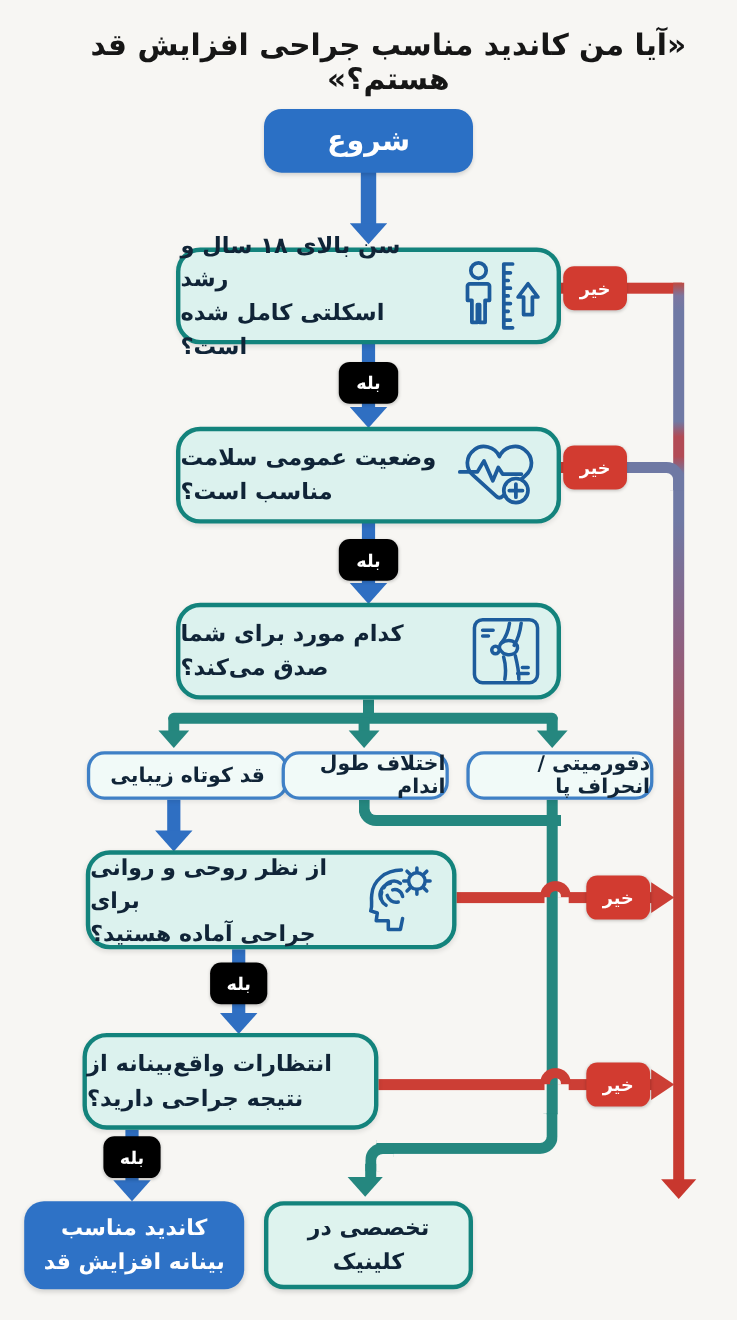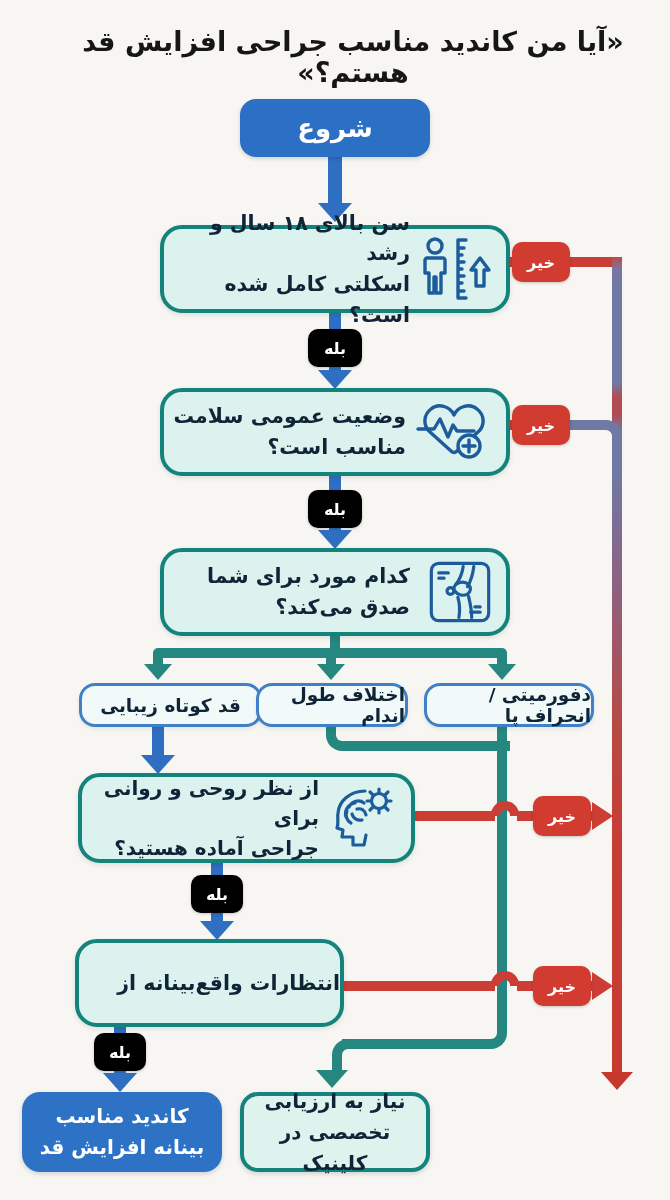--- a/index.html
+++ b/index.html
@@ -37,21 +37,21 @@
   .qbox{
     background:#dcf2ee;
     border:4px solid #13837c;
     border-radius:22px;
     box-shadow:0 2px 5px rgba(0,0,0,.10);
     box-sizing:border-box;
   }
   .qtext{
     position:absolute;top:0;bottom:0;left:0;
     display:flex;flex-direction:column;justify-content:center;
-    text-align:right;
+    text-align:left;
     font-size:20.5px;font-weight:700;color:#102437;
     line-height:1.5;
   }
   .icon-wrap{
     position:absolute;top:50%;transform:translateY(-50%);
     right:12px;
   }
   .opt{
     background:#f1faf8;
     border:3.5px solid #3f80c6;
@@ -255,25 +255,25 @@
         <path d="M24 22 c3-6 10-8 15-4 M21 32 c-2-6 2-13 9-14 M26 38 c-4-2-6-7-4-12 M32 24 c4-1 8 1 9 6 M27 29 c1 4 5 7 10 6"></path>
         <circle cx="54" cy="16" r="7.5"></circle>
         <path d="M54 4 v4 M54 24 v4 M42 16 h4 M62 16 h4 M45 7 l3 3 M60 22 l3 3 M63 7 l-3 3 M48 22 l-3 3"></path>
       </svg>
     </div>
   </div>
 
   <div class="abs qbox" style="left:75px;top:939px;width:269px;height:88px;z-index:5;">
     <div class="qtext" style="right:0;left:0;">
       <span>انتظارات واقع‌بینانه از</span>
+      <span>نتیجه جراحی دارید؟</span>
     </div>
   </div>
 
   <div class="abs outcome outcome-blue" style="left:22px;top:1092px;width:200px;height:80px;z-index:5;">
     <span>کاندید مناسب</span>
     <span>بینانه افزایش قد</span>
   </div>
   <div class="abs outcome outcome-mint" style="left:240px;top:1092px;width:190px;height:80px;z-index:5;">
-    <span>نیاز به ارزیابی</span>
     <span>تخصصی در کلینیک</span>
   </div>
 
 </div>
 
 </body></html>

